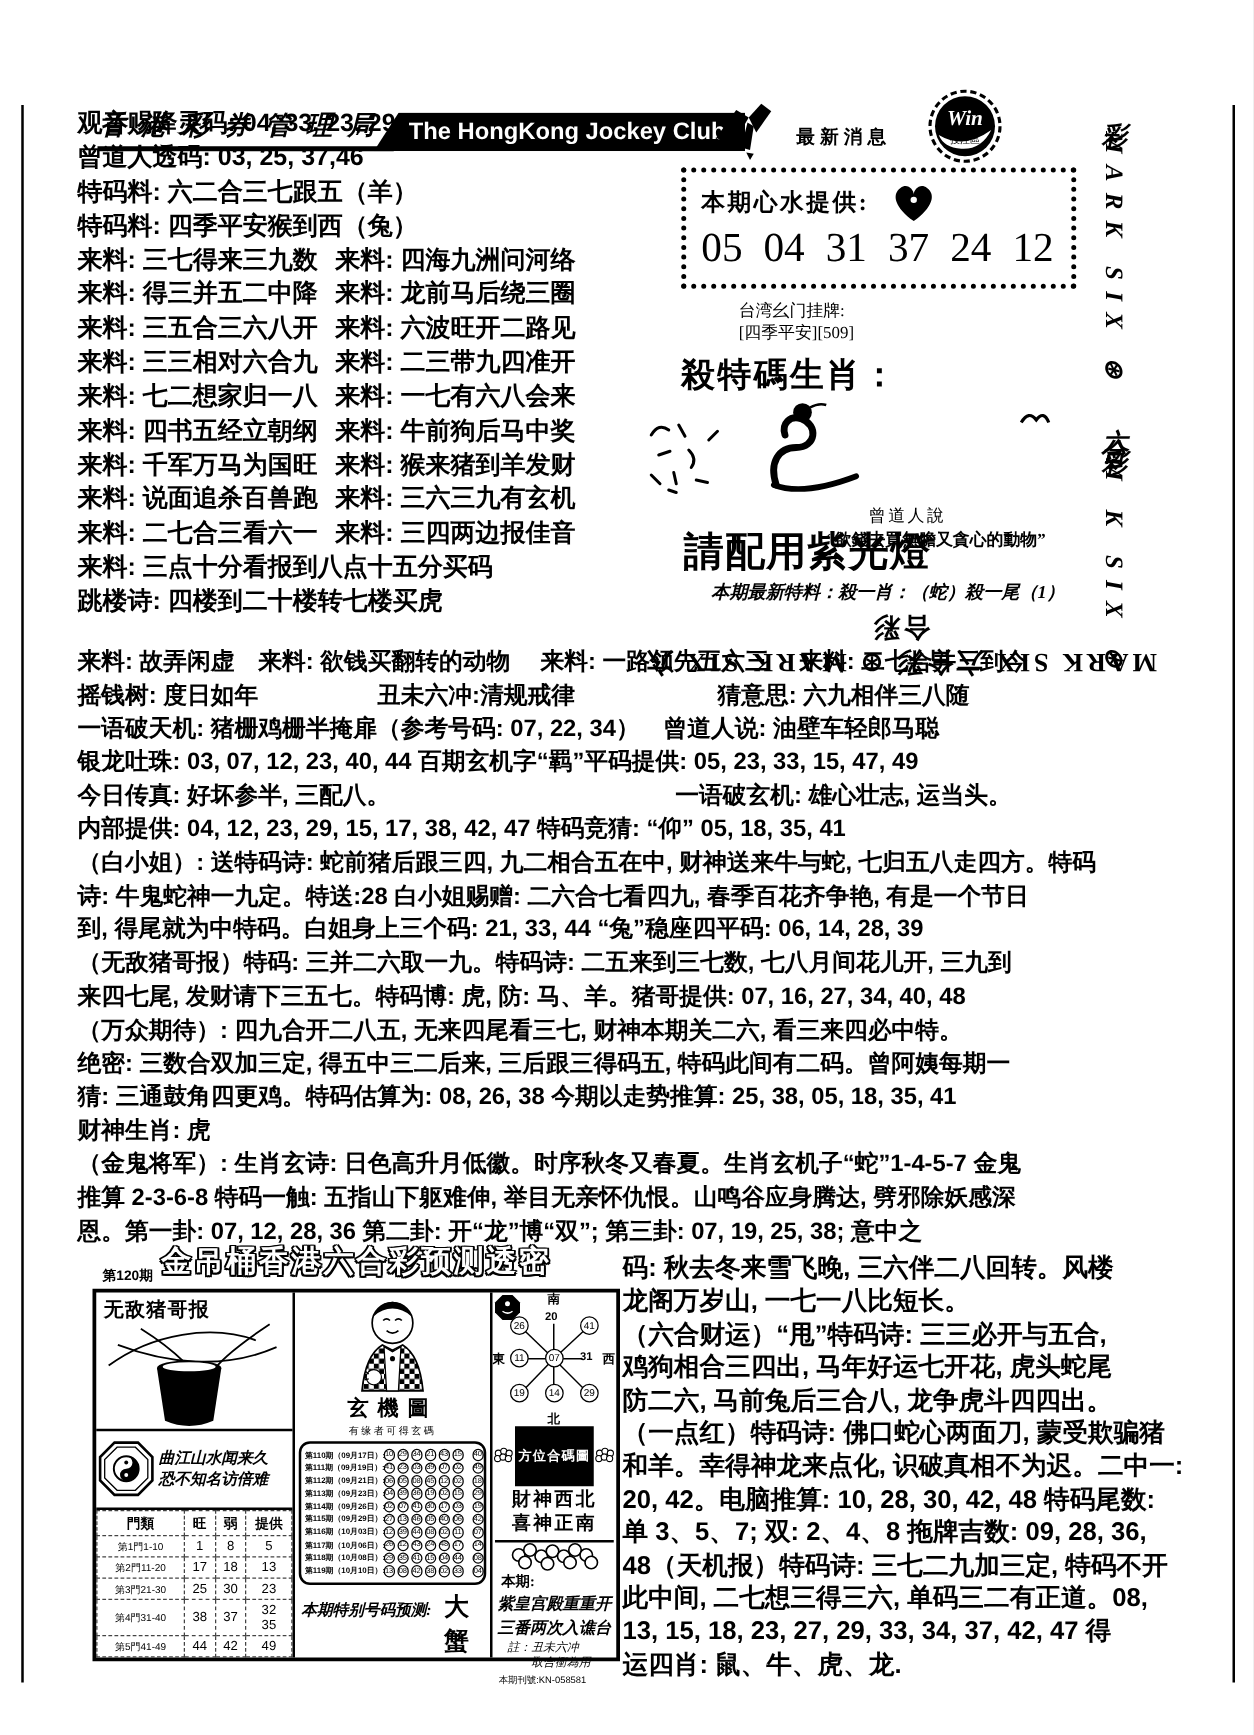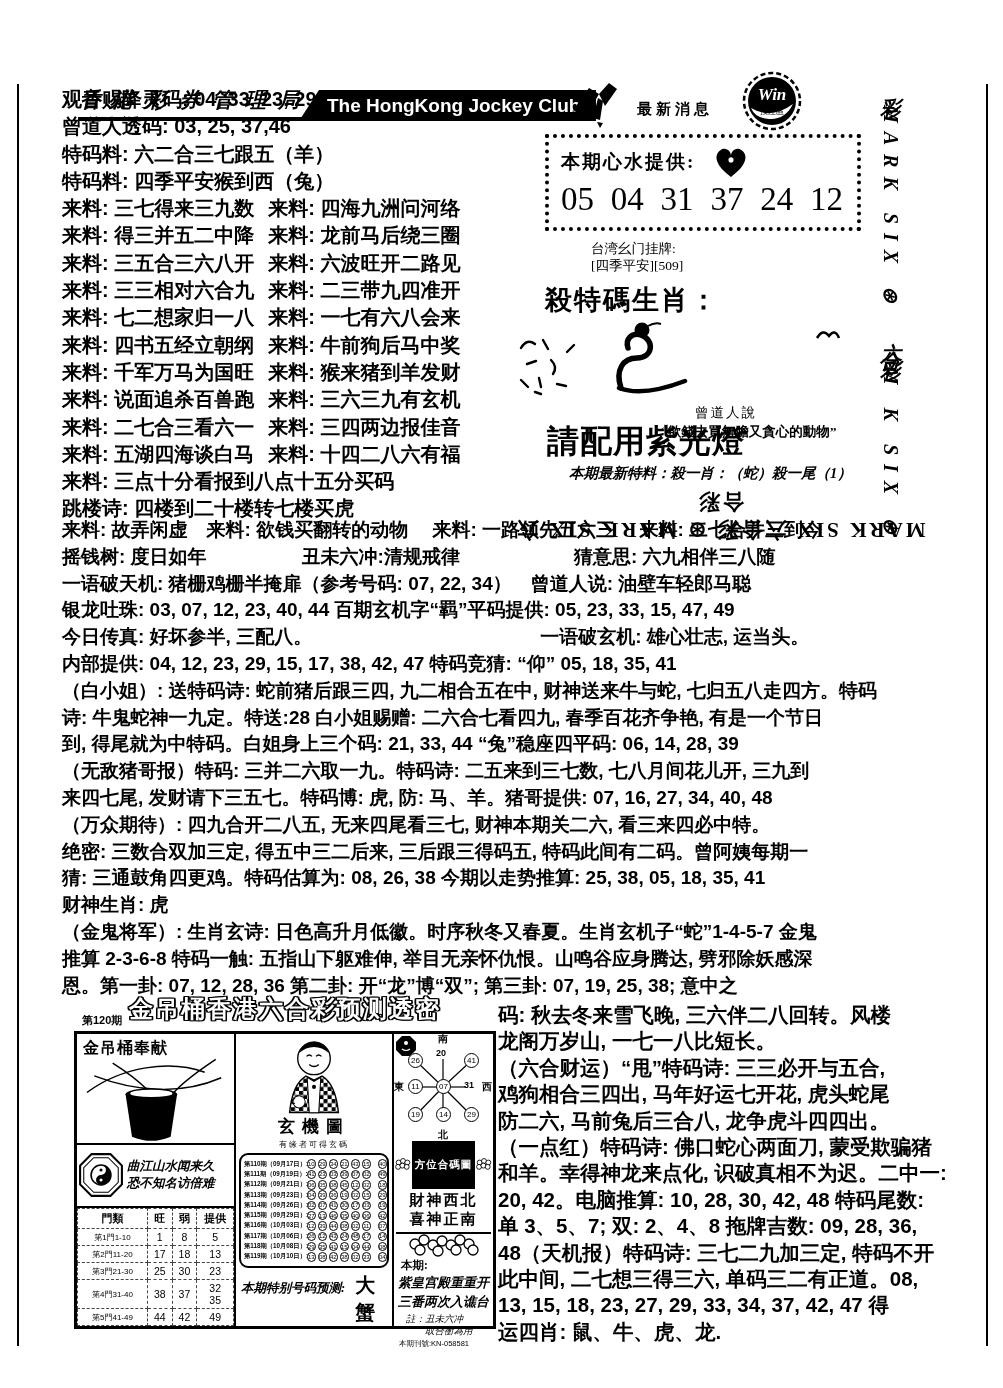--- a/index.html
+++ b/index.html
@@ -167,24 +167,20 @@
         <div class="pair-row">
           <span>来料: 说面追杀百兽跑</span>
           <span>来料: 三六三九有玄机</span>
         </div>
 
         <div class="pair-row">
           <span>来料: 二七合三看六一</span>
           <span>来料: 三四两边报佳音</span>
         </div>
 
-        <div class="pair-row">
-          <span>来料: 五湖四海谈白马</span>
-          <span>来料: 十四二八六有福</span>
-        </div>
       </div>
     <div>
 
     <div class="tline">来料: 三点十分看报到八点十五分买码</div>
         <div class="tline">跳楼诗: 四楼到二十楼转七楼买虎</div>
       </div>
   </div>
 
   <div class="abs midcol">
     <div>
@@ -311,21 +307,21 @@
 
   <div class="abs boxwrap">
     <div class="box-head">
       <span class="box-issue">第120期</span>
       <div class="box-title">金吊桶香港六合彩预测透密</div>
     </div>
     <div class="box-main">
 
       <div class="bm-left">
         <div class="bm-a">
-          <div class="bm-a-title">金吊桶奉献</div>
+          <div class="bm-a-title">无敌猪哥报</div>
           <svg class="abs" style="left:2px; top:18px;" width="152" height="92" viewBox="0 0 152 100">
             <g stroke="#000" stroke-width="1.6" fill="none">
               <path d="M2 44 C40 16 92 8 130 22"></path>
               <path d="M10 26 C52 42 102 48 148 28"></path>
               <path d="M30 12 C62 32 80 52 86 64"></path>
               <path d="M142 8 C112 28 98 40 92 50"></path>
             </g>
             <path d="M44 46 L100 46 L93 92 Q72 101 51 92 Z" fill="#000"></path>
             <ellipse cx="72" cy="46" rx="28" ry="6.5" fill="#000"></ellipse>
             <ellipse cx="72" cy="45" rx="23" ry="4" fill="#fff"></ellipse>

